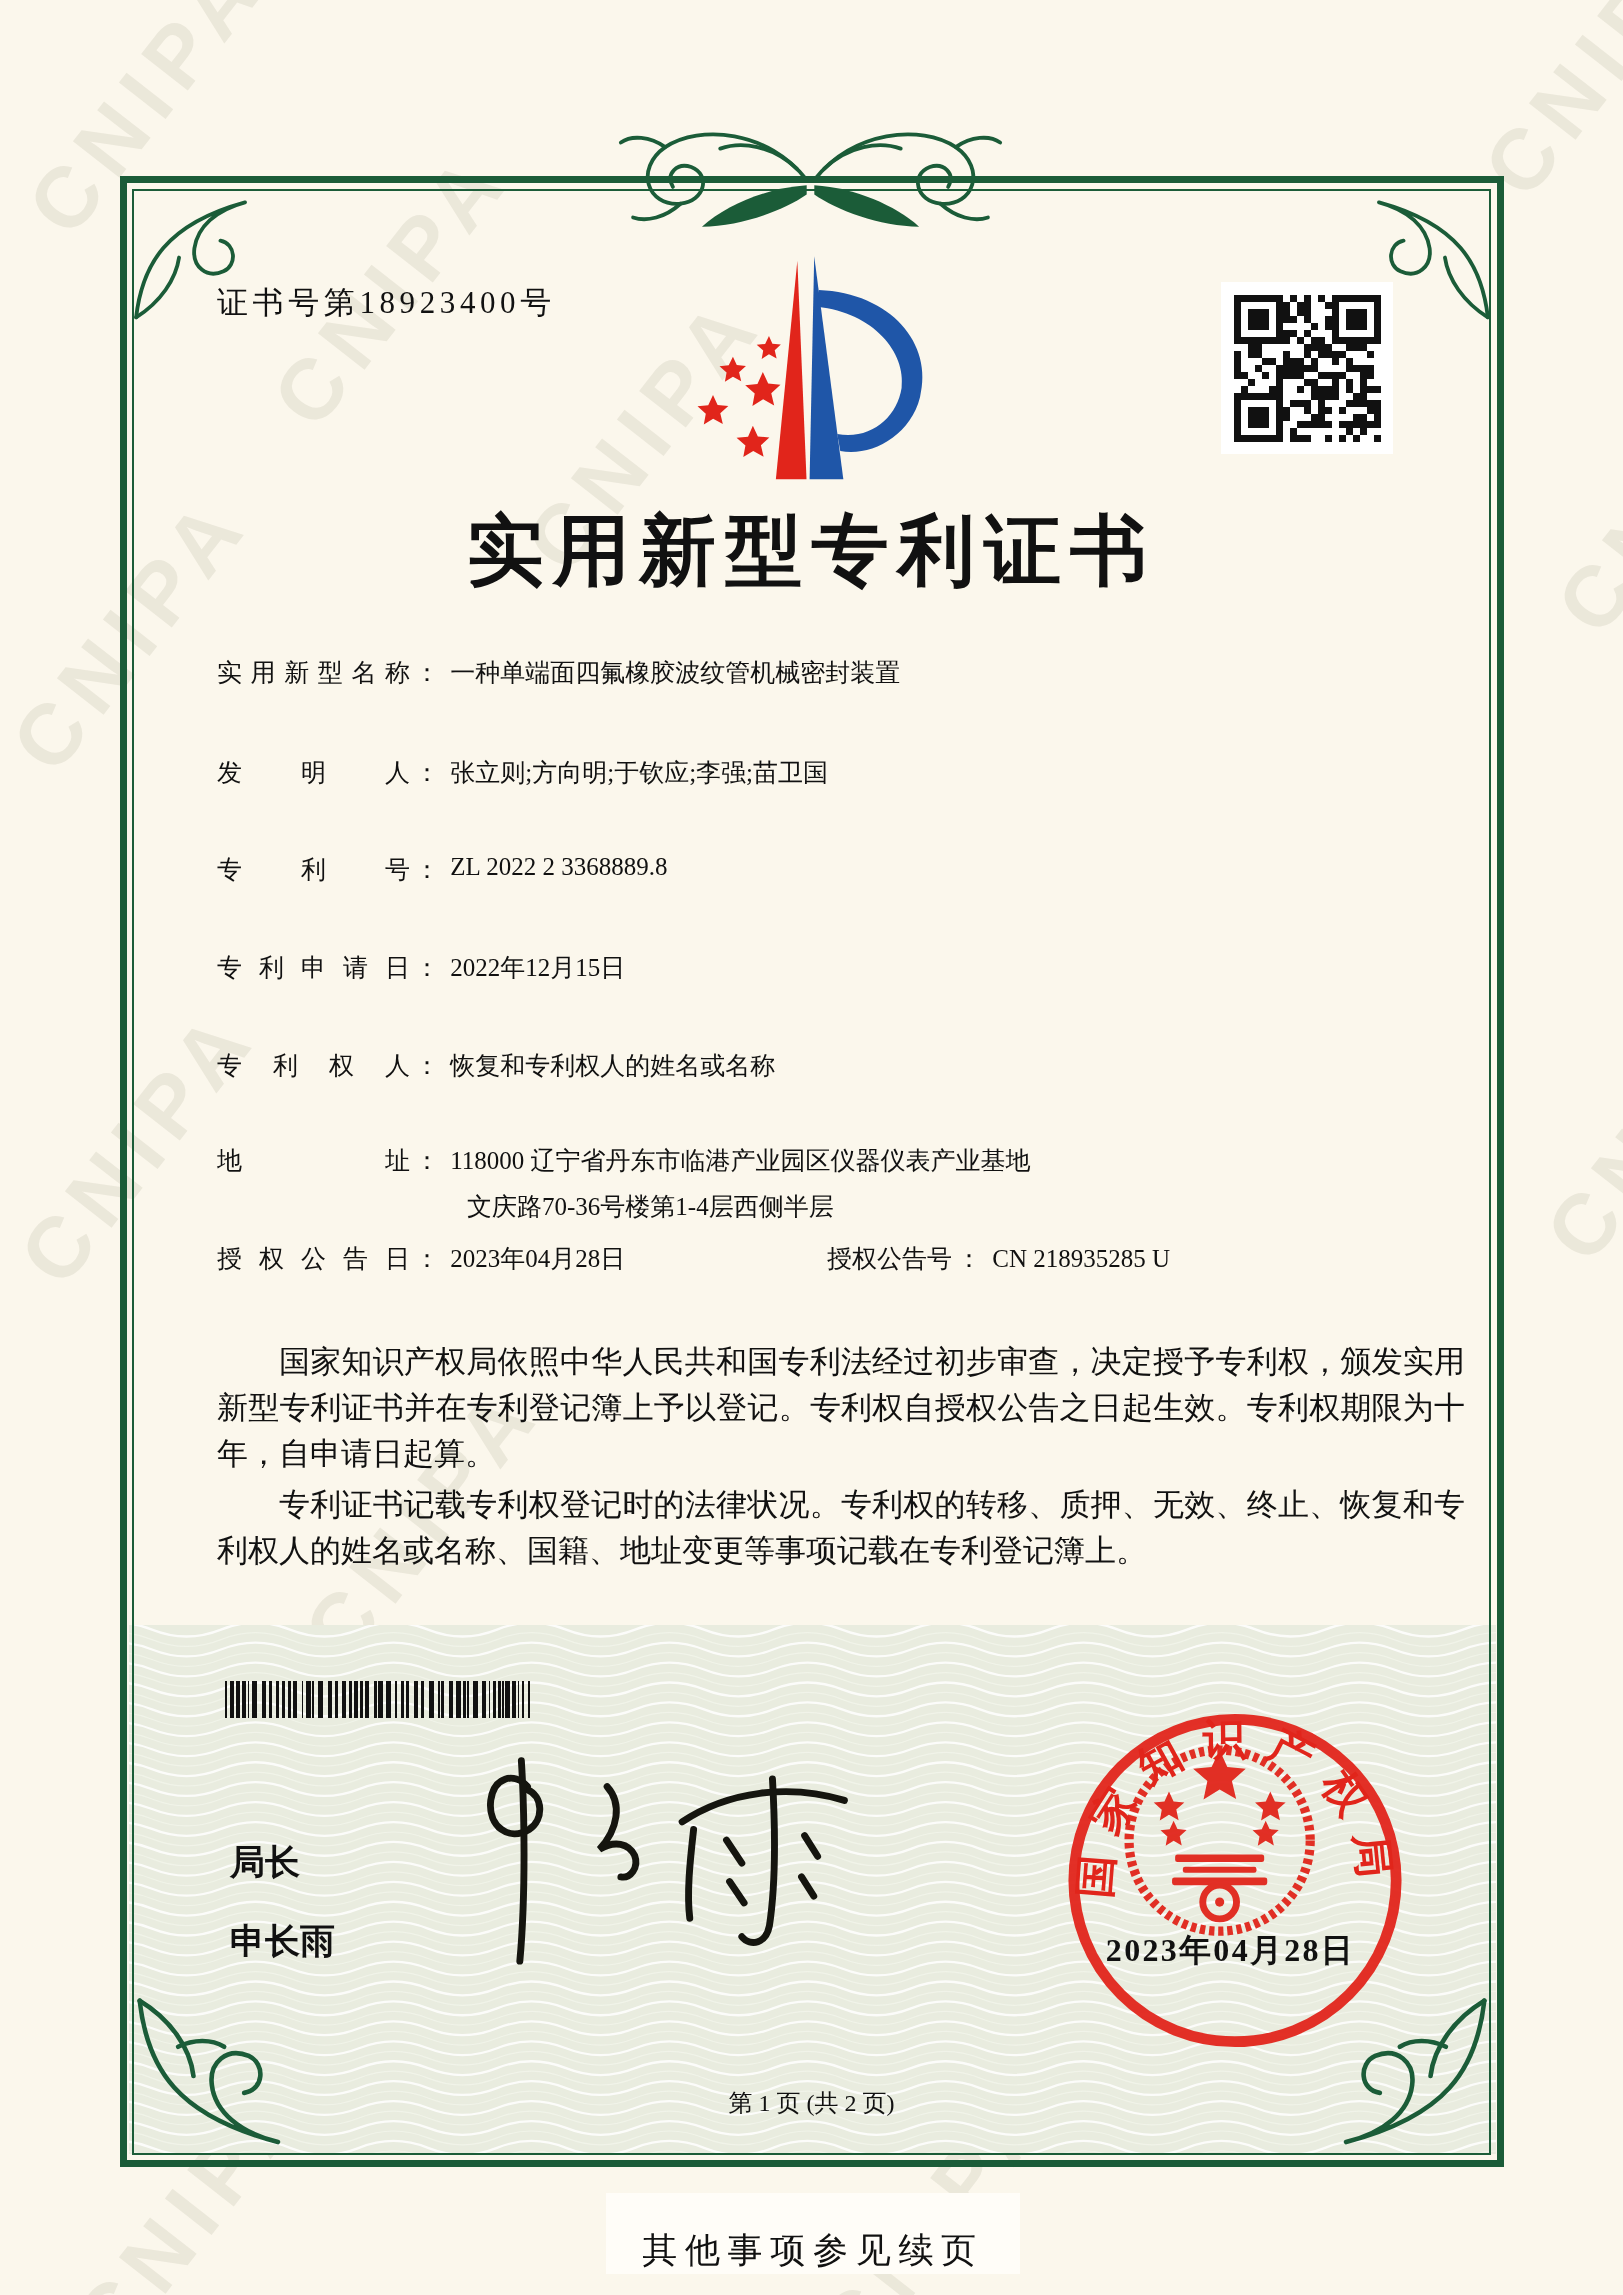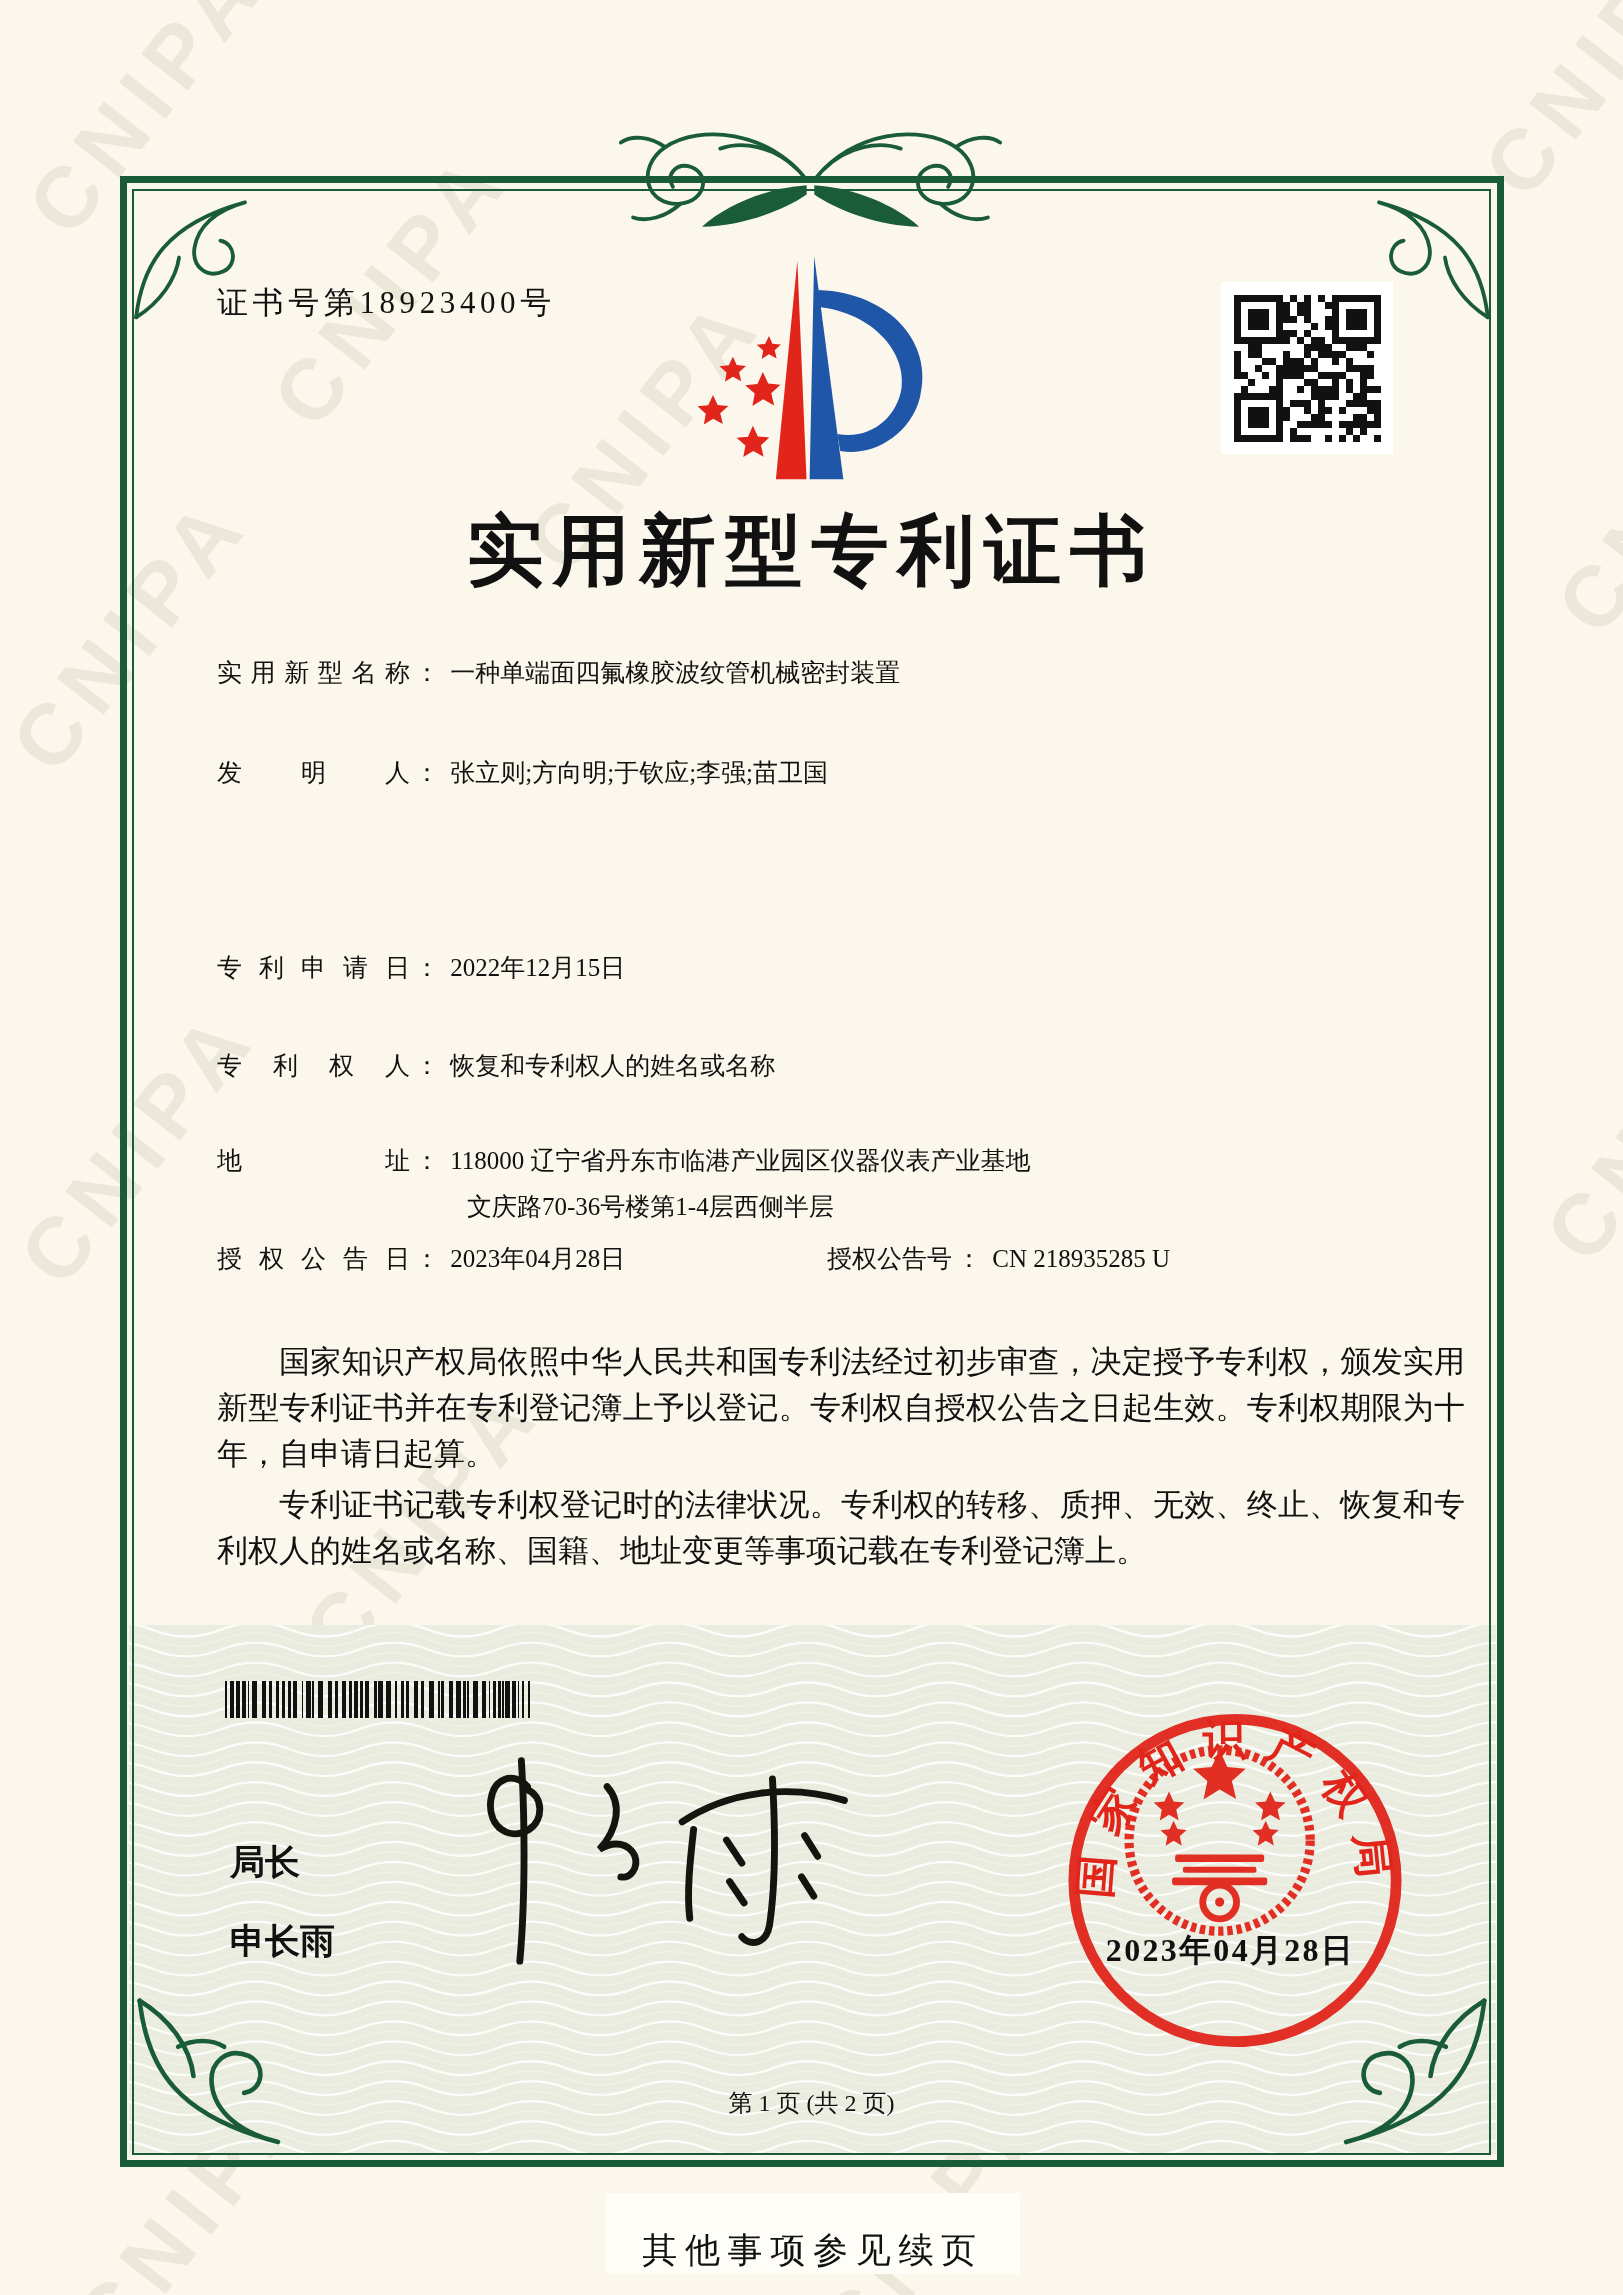--- a/index.html
+++ b/index.html
@@ -658,20 +658,23 @@
   </div>
 
   <div class="title">实用新型专利证书</div>
 
   <div class="row" style="top:656px">
     <span class="flabel">实用新型名称</span><span class="colon">：</span><span class="fval">一种单端面四氟橡胶波纹管机械密封装置</span>
   </div>
   <div class="row" style="top:756px">
     <span class="flabel">发明人</span><span class="colon">：</span><span class="fval">张立则;方向明;于钦应;李强;苗卫国</span>
   </div>
+  <div class="row" style="top:853px">
+    <span class="flabel">专利号</span><span class="colon">：</span><span class="fval">ZL 2022 2 3368889.8</span>
+  </div>
   <div class="row" style="top:951px">
     <span class="flabel">专利申请日</span><span class="colon">：</span><span class="fval">2022年12月15日</span>
   </div>
   <div class="row" style="top:1049px">
     <span class="flabel">专利权人</span><span class="colon">：</span><span class="fval">恢复和专利权人的姓名或名称</span>
   </div>
   <div class="row" style="top:1144px;height:100px">
     <span class="flabel">地址</span><span class="colon">：</span><span class="fval">118000 辽宁省丹东市临港产业园区仪器仪表产业基地</span>
     <span class="addr2">文庆路70-36号楼第1-4层西侧半层</span>
   </div>

